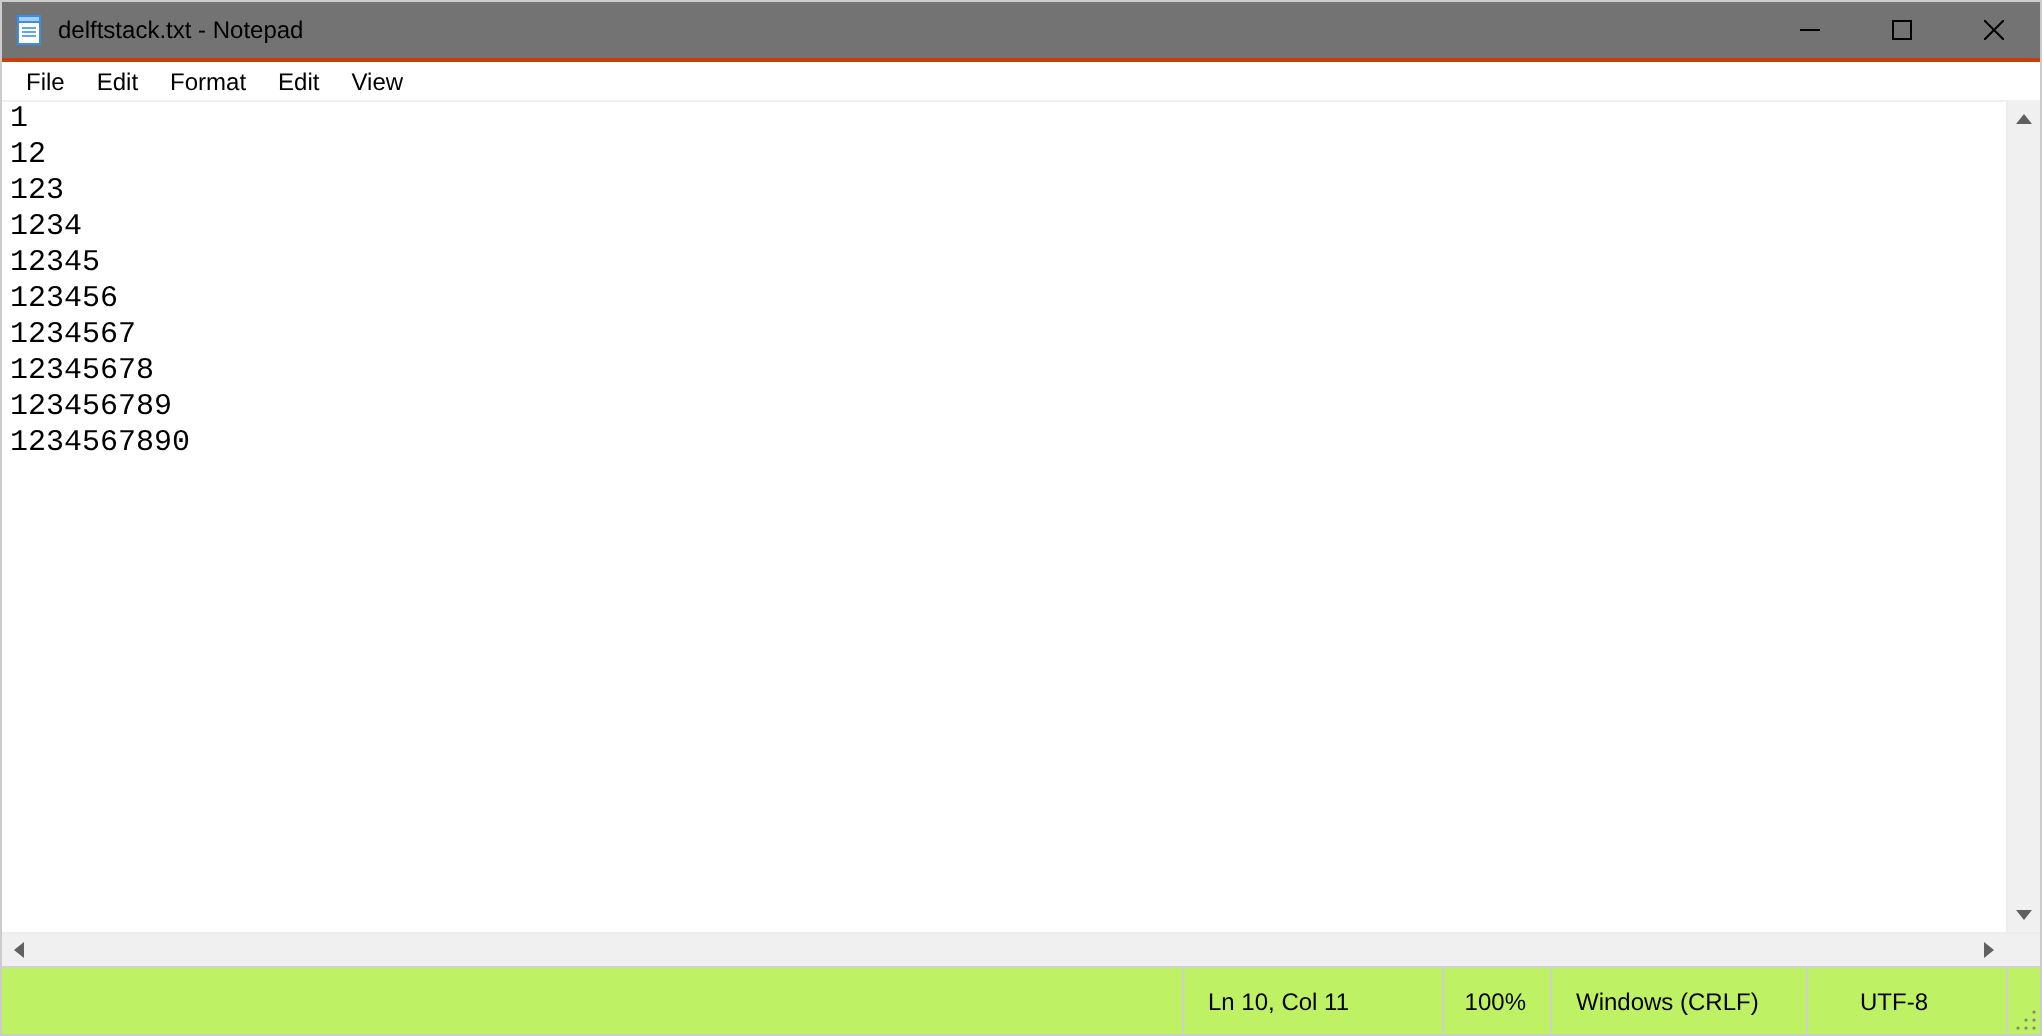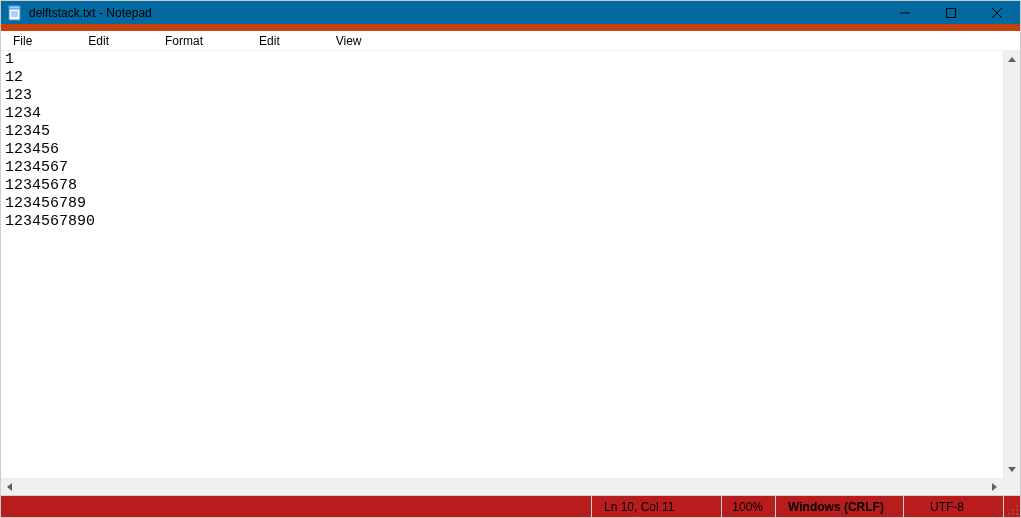--- a/index.html
+++ b/index.html
@@ -15,22 +15,22 @@
       height: 518px;
       overflow: hidden;
       display: flex;
       flex-direction: column;
       border: 1px solid #cccccc;
     }
     .titlebar {
       height: 30px;
       display: flex;
       align-items: center;
-      background: #0369a1;
-      border-bottom: 7px solid #c2410c;
+      background: #737373;
+      border-bottom: 2px solid #c2410c;
       padding-left: 6px;
     }
     .titlebar-icon {
       width: 16px;
       height: 16px;
       margin-right: 6px;
       display: flex;
       align-items: center;
       justify-content: center;
     }
@@ -51,21 +51,20 @@
       justify-content: center;
       cursor: pointer;
     }
     .menubar {
       height: 20px;
       display: flex;
       align-items: center;
       padding: 0 4px;
       background: #ffffff;
       border-bottom: 1px solid #f0f0f0;
-      gap: 40px;
     }
     .menu-item {
       padding: 2px 8px;
       font-size: 12px;
       color: #000000;
       cursor: default;
     }
     .content-area {
       flex: 1;
       display: flex;
@@ -120,41 +119,41 @@
     }
     .hscroll-track {
       flex: 1;
       background: #f0f0f0;
     }
     .hscroll-corner {
       width: 17px;
       background: #f0f0f0;
     }
     .statusbar {
-      height: 22px;
+      height: 34px;
       display: flex;
       align-items: stretch;
-      background: #b91c1c;
+      background: #bef264;
       border-top: 1px solid #d0d0d0;
       font-size: 12px;
       color: #000000;
     }
     .status-cell {
       border-left: 1px solid #d0d0d0;
       display: flex;
       align-items: center;
       padding: 0 12px;
       white-space: nowrap;
     }
     .status-spacer {
       flex: 1;
     }
     .status-position { width: 130px; }
     .status-zoom { width: 54px; justify-content: flex-end; }
-    .status-lineending { width: 128px; font-weight: bold; }
+    .status-lineending { width: 128px; }
     .status-encoding { width: 100px; padding-left: 26px; }
     .grip {
       width: 17px;
       position: relative;
       border-left: 1px solid #d0d0d0;
     }
     .grip svg {
       position: absolute;
       right: 1px;
       bottom: 1px;

